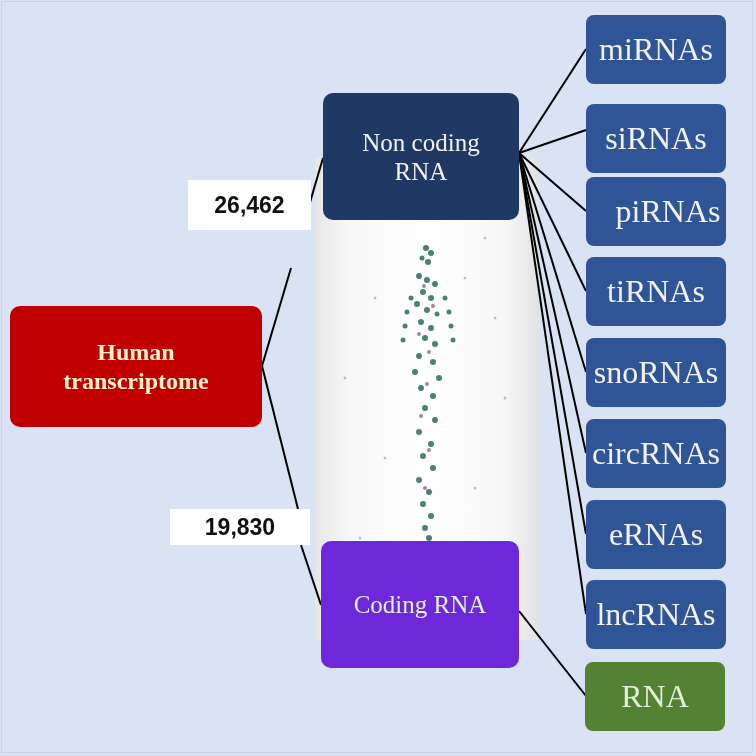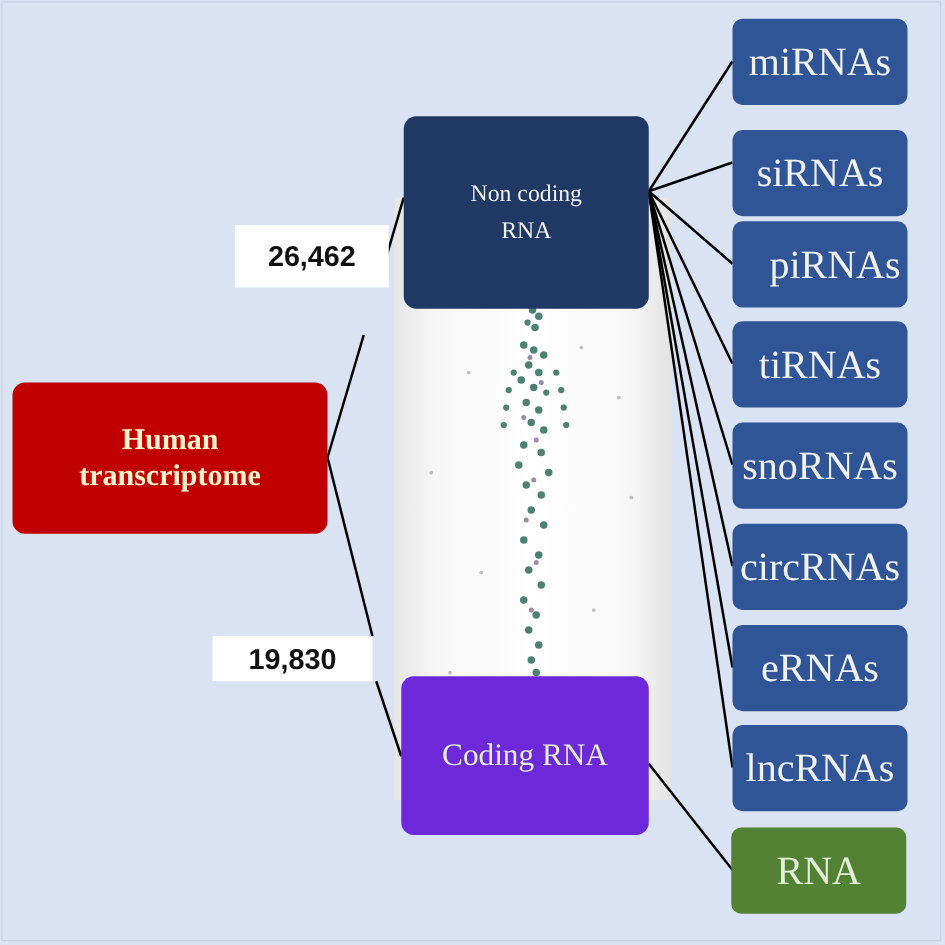--- a/index.html
+++ b/index.html
@@ -2,21 +2,21 @@
 <html><head>
 <meta charset="utf-8">
 <style>
   html, body { margin:0; padding:0; }
   body { width:756px; height:756px; position:relative; overflow:hidden; background:#dae3f3; font-family:"Liberation Serif", serif; }
   .frame { position:absolute; left:1px; top:1px; width:752px; height:752px; border:1px solid #c9d4ea; box-sizing:border-box; }
   .photo { position:absolute; left:315px; top:158px; width:222px; height:482px;
     background: linear-gradient(90deg, #e6e6e6 0%, #f7f7f7 15%, #ffffff 50%, #f7f7f7 85%, #e3e3e3 100%); }
   .node { position:absolute; display:flex; align-items:center; justify-content:center; text-align:center; border-radius:10px; box-sizing:border-box; }
   .root { left:10px; top:306px; width:252px; height:121px; background:#c00000; color:#fff2cc; font-weight:bold; font-size:24px; line-height:29px; }
-  .noncoding { left:323px; top:93px; width:196px; height:154px; background:#1f3864; color:#f2f2f2; font-size:19px; line-height:29px; }
+  .noncoding { left:323px; top:93px; width:196px; height:127px; background:#1f3864; color:#f2f2f2; font-size:25px; line-height:29px; }
   .coding { left:321px; top:541px; width:198px; height:127px; background:#6d28d9; color:#e2efd9; font-size:25px; }
   .leaf { left:586px; width:140px; height:69px; background:#2f5597; color:#f2f2f2; font-size:32px; border-radius:8px; }
   .leaf.green { background:#548235; color:#e2efd9; }
   .count { position:absolute; background:#ffffff; font-family:"Liberation Sans", sans-serif; font-weight:bold; font-size:23px; color:#111; display:flex; align-items:center; justify-content:center; }
   svg.lines { position:absolute; left:0; top:0; }
 </style>
 </head>
 <body>
 
 <div class="frame"></div>
@@ -121,21 +121,21 @@
 </svg>
 
 <div class="node root">
   <div>
     <div>Human</div>
     <div>transcriptome</div>
   </div>
 </div>
 
 <div class="count" style="left:188px; top:180px; width:123px; height:50px;">26,462</div>
-<div class="count" style="left:170px; top:509px; width:128px; height:36px;">19,830</div>
+<div class="count" style="left:170px; top:509px; width:140px; height:36px;">19,830</div>
 
 <div class="node noncoding">
   <div>
     <div>Non coding</div>
     <div>RNA</div>
   </div>
 </div>
 <div class="node coding">
   <span>Coding RNA</span>
 </div>

